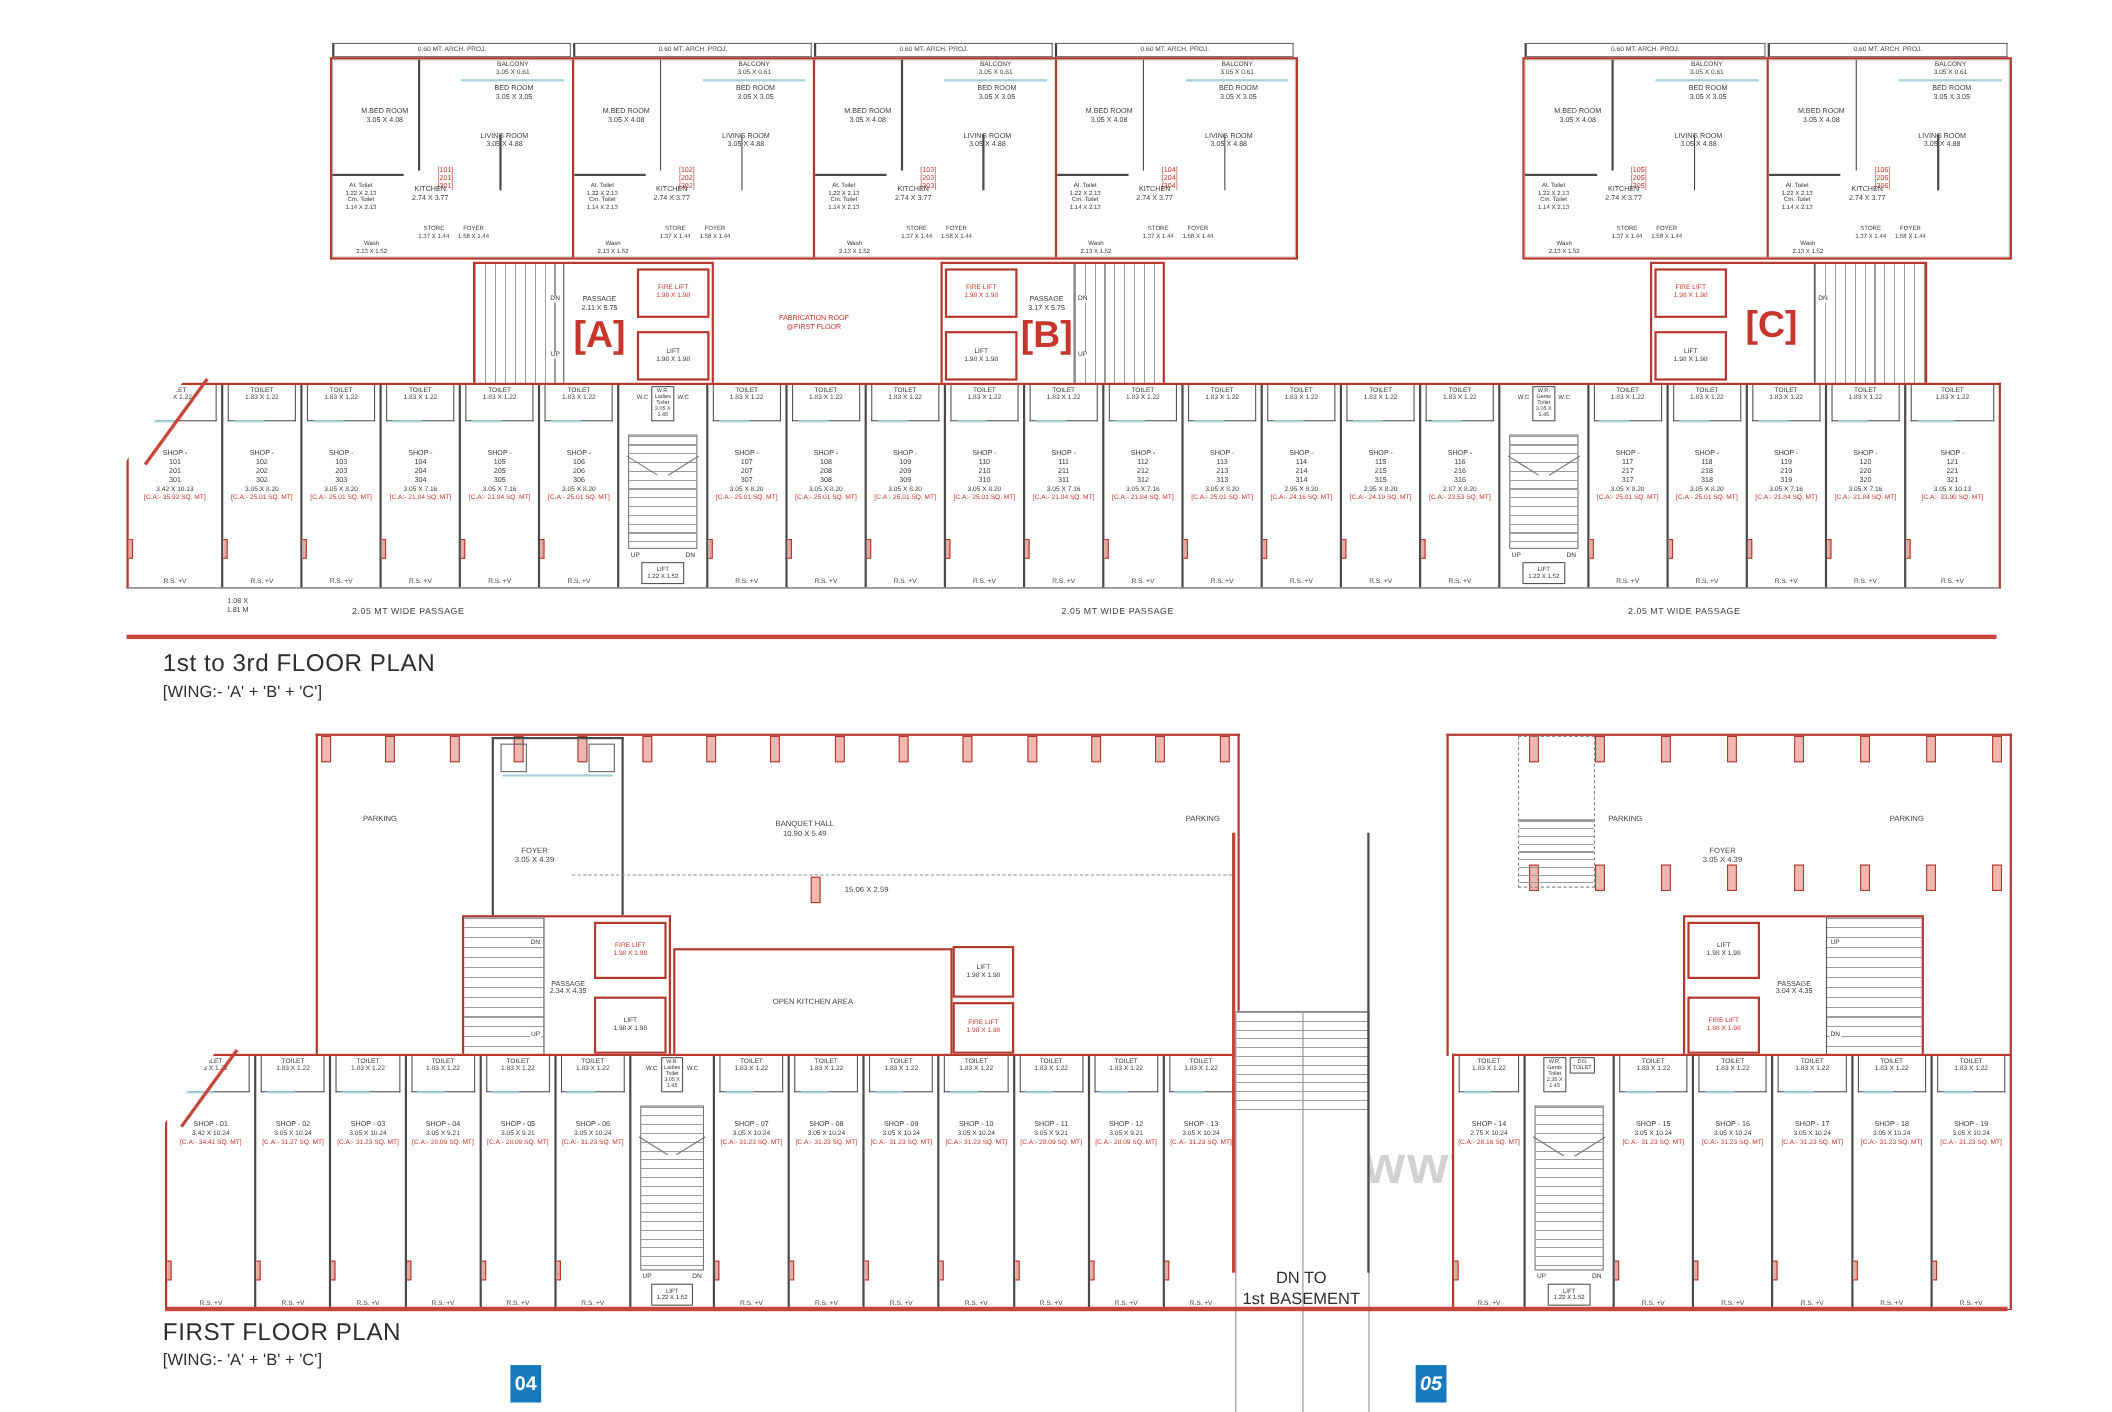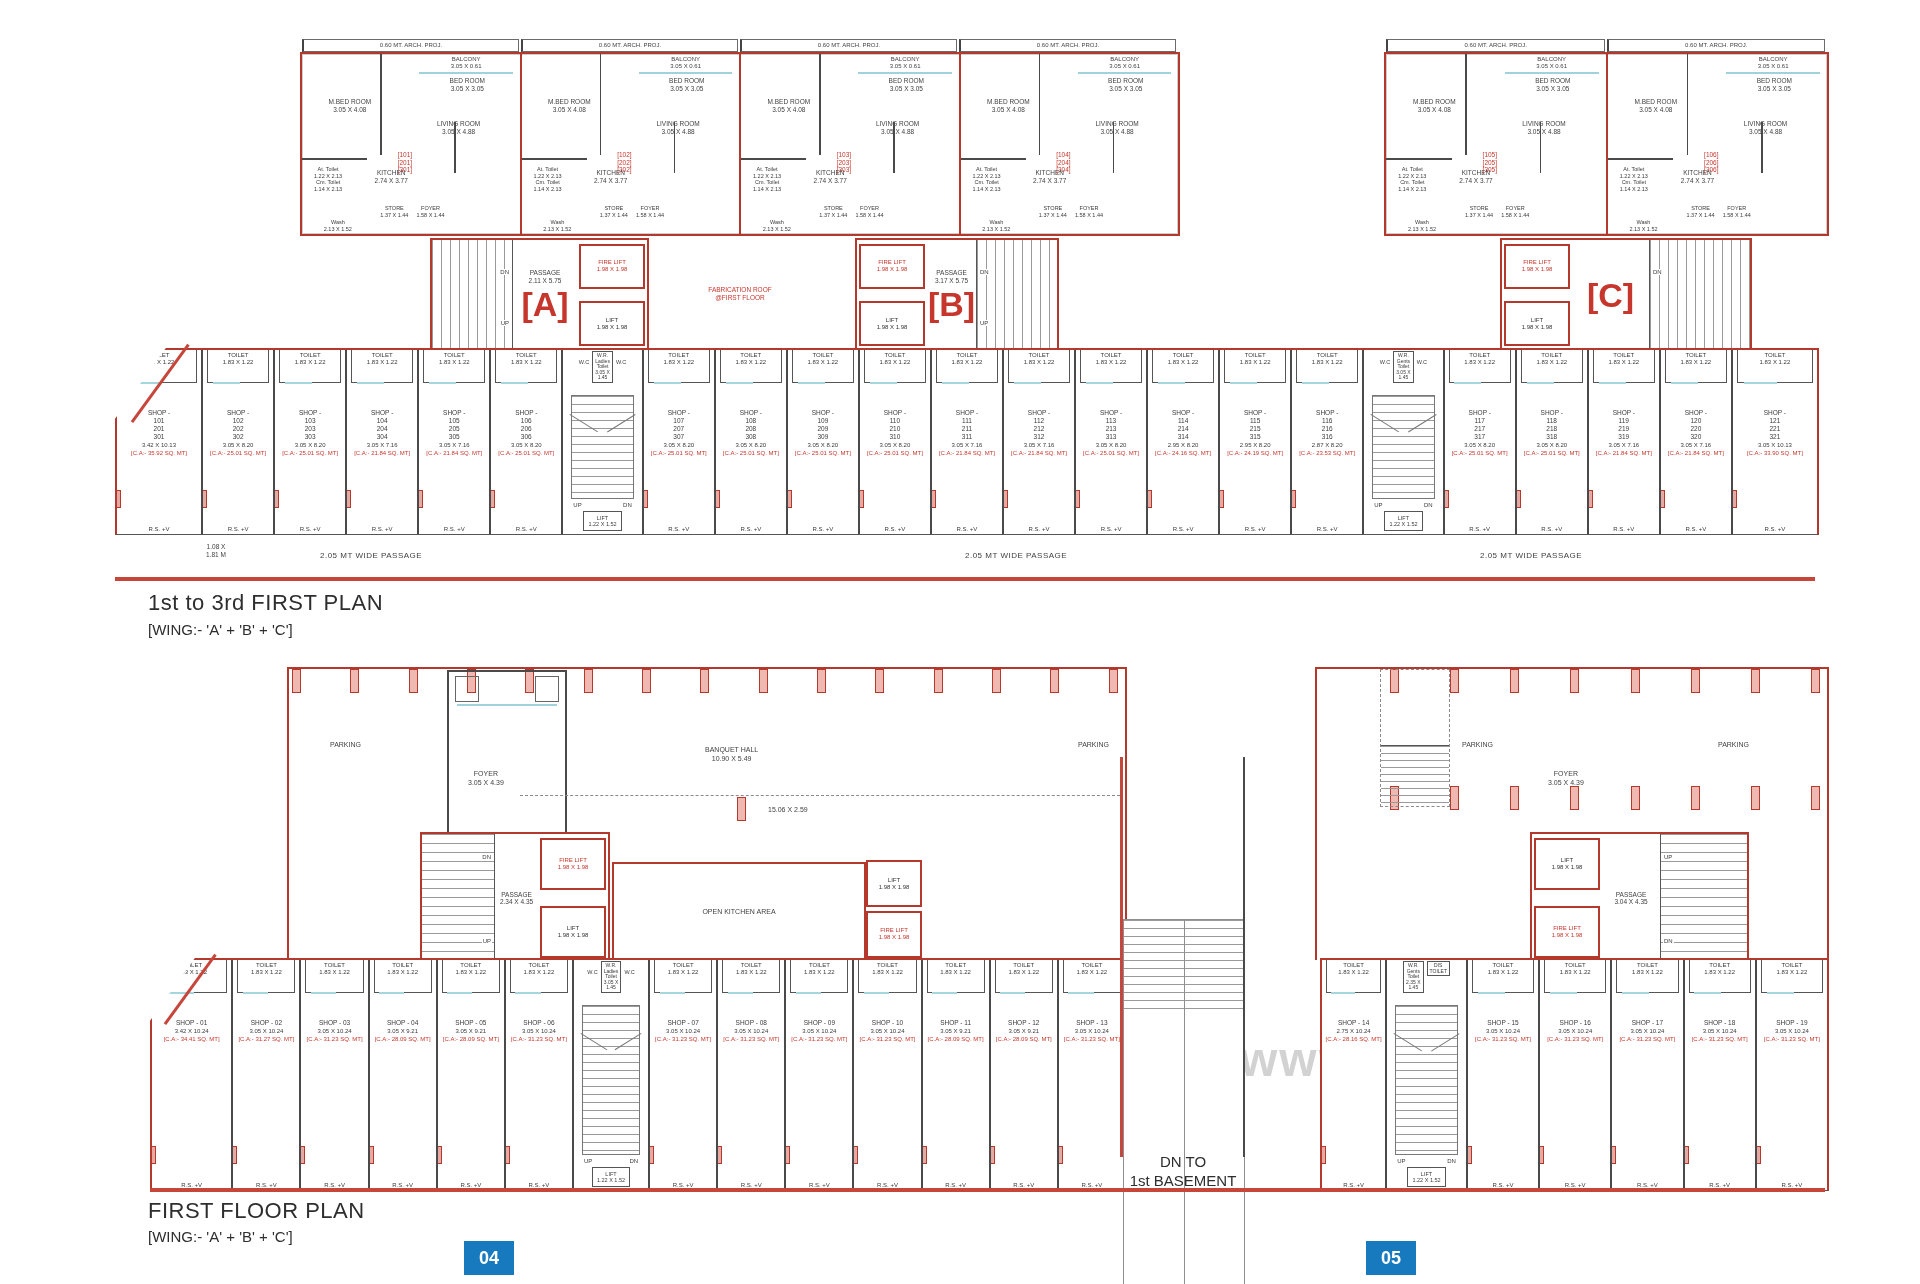--- a/index.html
+++ b/index.html
@@ -90,21 +90,21 @@
   .colrow{display:flex;justify-content:space-between;align-items:flex-start;}
   .col-tick{width:7px;height:22px;background:#efb9b2;border:1.5px solid #b5382d;}
   .plain-lbl{font-size:7px;line-height:8.5px;text-align:center;color:#3f3f3f;}
   .dashedline{border-top:1.5px dashed #8a8a8a;}
   .room-red{border:2px solid #b5382d;display:flex;align-items:center;justify-content:center;}
   .ramp{border:1.5px solid #8f8f8f;position:relative;background:#fff;}
   .ramp-treads{position:absolute;top:0;left:0;right:0;height:96px;
                background:repeating-linear-gradient(to bottom,#9a9a9a 0 1px,transparent 1px 8px);}
   .ramp-center{position:absolute;top:0;bottom:0;left:50%;width:1px;background:#8f8f8f;}
   .basement-note{font-size:15px;color:#2e2e2e;text-align:center;line-height:19px;}
-  .page-badge{width:50px;height:34px;background:#1779be;color:#fff;font-size:18px;font-weight:bold;
+  .page-badge{width:28px;height:34px;background:#1779be;color:#fff;font-size:18px;font-weight:bold;
               display:flex;align-items:center;justify-content:center;}
   .wallv-dark{background:#4a4a4a;}
   .wallv-red{background:#c6463b;}
   .foyer-box{border:2px solid #4a4a4a;border-bottom:none;position:relative;}
   .sofa{position:absolute;top:4px;width:22px;height:24px;border:1.5px solid #666;}
 </style>
 </head>
 <body>
 
 <div class="sheet">
@@ -684,21 +684,21 @@
        clip-path:polygon(0 0,100% 0,0 100%);"></div>
   <div class="abs redline" style="left:112px;top:382px;width:96px;height:2.5px;transform:rotate(-54deg);"></div>
 
   <div class="abs tiny pre" style="left:196px;top:543px;width:40px;">1.08 X
 1.81 M</div>
   <div class="abs passage-lbl-wide" style="left:320px;top:551px;">2.05 MT WIDE PASSAGE</div>
   <div class="abs passage-lbl-wide" style="left:965px;top:551px;">2.05 MT WIDE PASSAGE</div>
   <div class="abs passage-lbl-wide" style="left:1480px;top:551px;">2.05 MT WIDE PASSAGE</div>
   <div class="abs redline" style="left:115px;top:577px;width:1700px;height:3.5px;"></div>
 
-  <div class="abs plan-title" style="left:148px;top:590px;">1st to 3rd FIRST PLAN</div>
+  <div class="abs plan-title" style="left:148px;top:590px;">1st to 3rd FLOOR PLAN</div>
   <div class="abs plan-sub" style="left:148px;top:617px;">[WING:- 'A' + 'B' + 'C']</div>
 
   <div class="abs" style="left:287px;top:667px;width:836px;height:291px;border:2.5px solid #b5382d;border-bottom:none;"></div>
   <div class="abs colrow" style="left:292px;top:669px;width:826px;" id="cols-left-top">
       <div class="col-tick"></div>
       <div class="col-tick"></div>
       <div class="col-tick"></div>
       <div class="col-tick"></div>
       <div class="col-tick"></div>
       <div class="col-tick"></div>
@@ -1057,14 +1057,14 @@
         <div class="shop-rs">R.S. +V</div>
       </div>
     </div>
 
   <div class="abs redline" style="left:150px;top:1188px;width:1675px;height:3.5px;"></div>
 
   <div class="abs plan-title" style="left:148px;top:1198px;">FIRST FLOOR PLAN</div>
   <div class="abs plan-sub" style="left:148px;top:1224px;">[WING:- 'A' + 'B' + 'C']</div>
 
   <div class="abs page-badge" style="left:464px;top:1241px;">04</div>
-  <div class="abs page-badge" style="left:1366px;top:1241px;">05</div>
+  <div class="abs page-badge" style="left:1287px;top:1241px;font-style:italic;">05</div>
 </div>
 
 </body></html>

